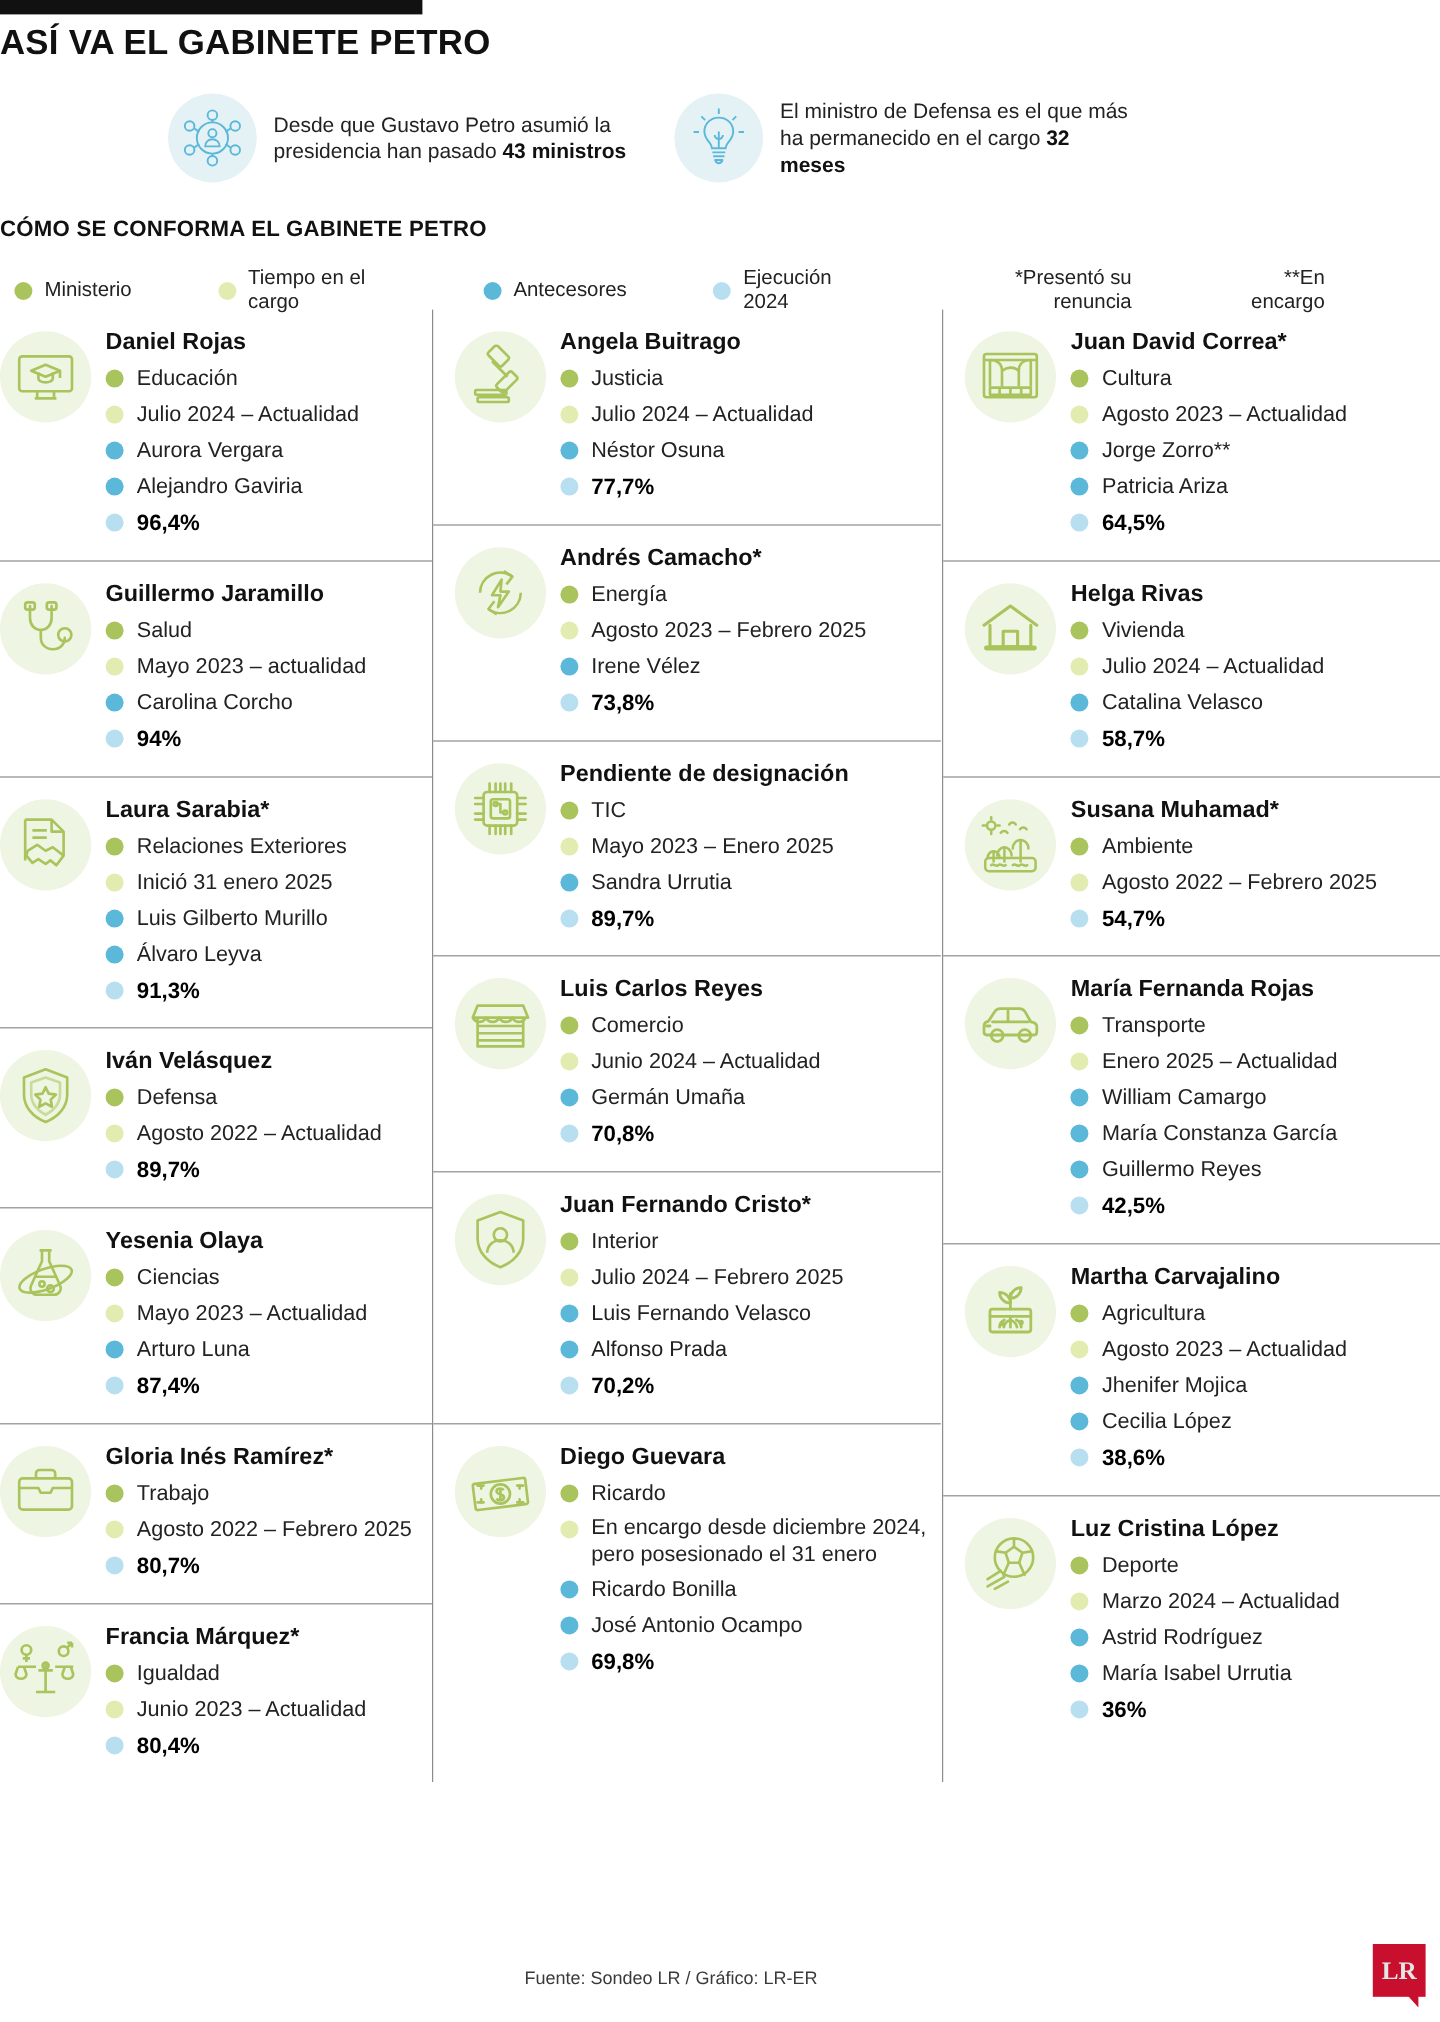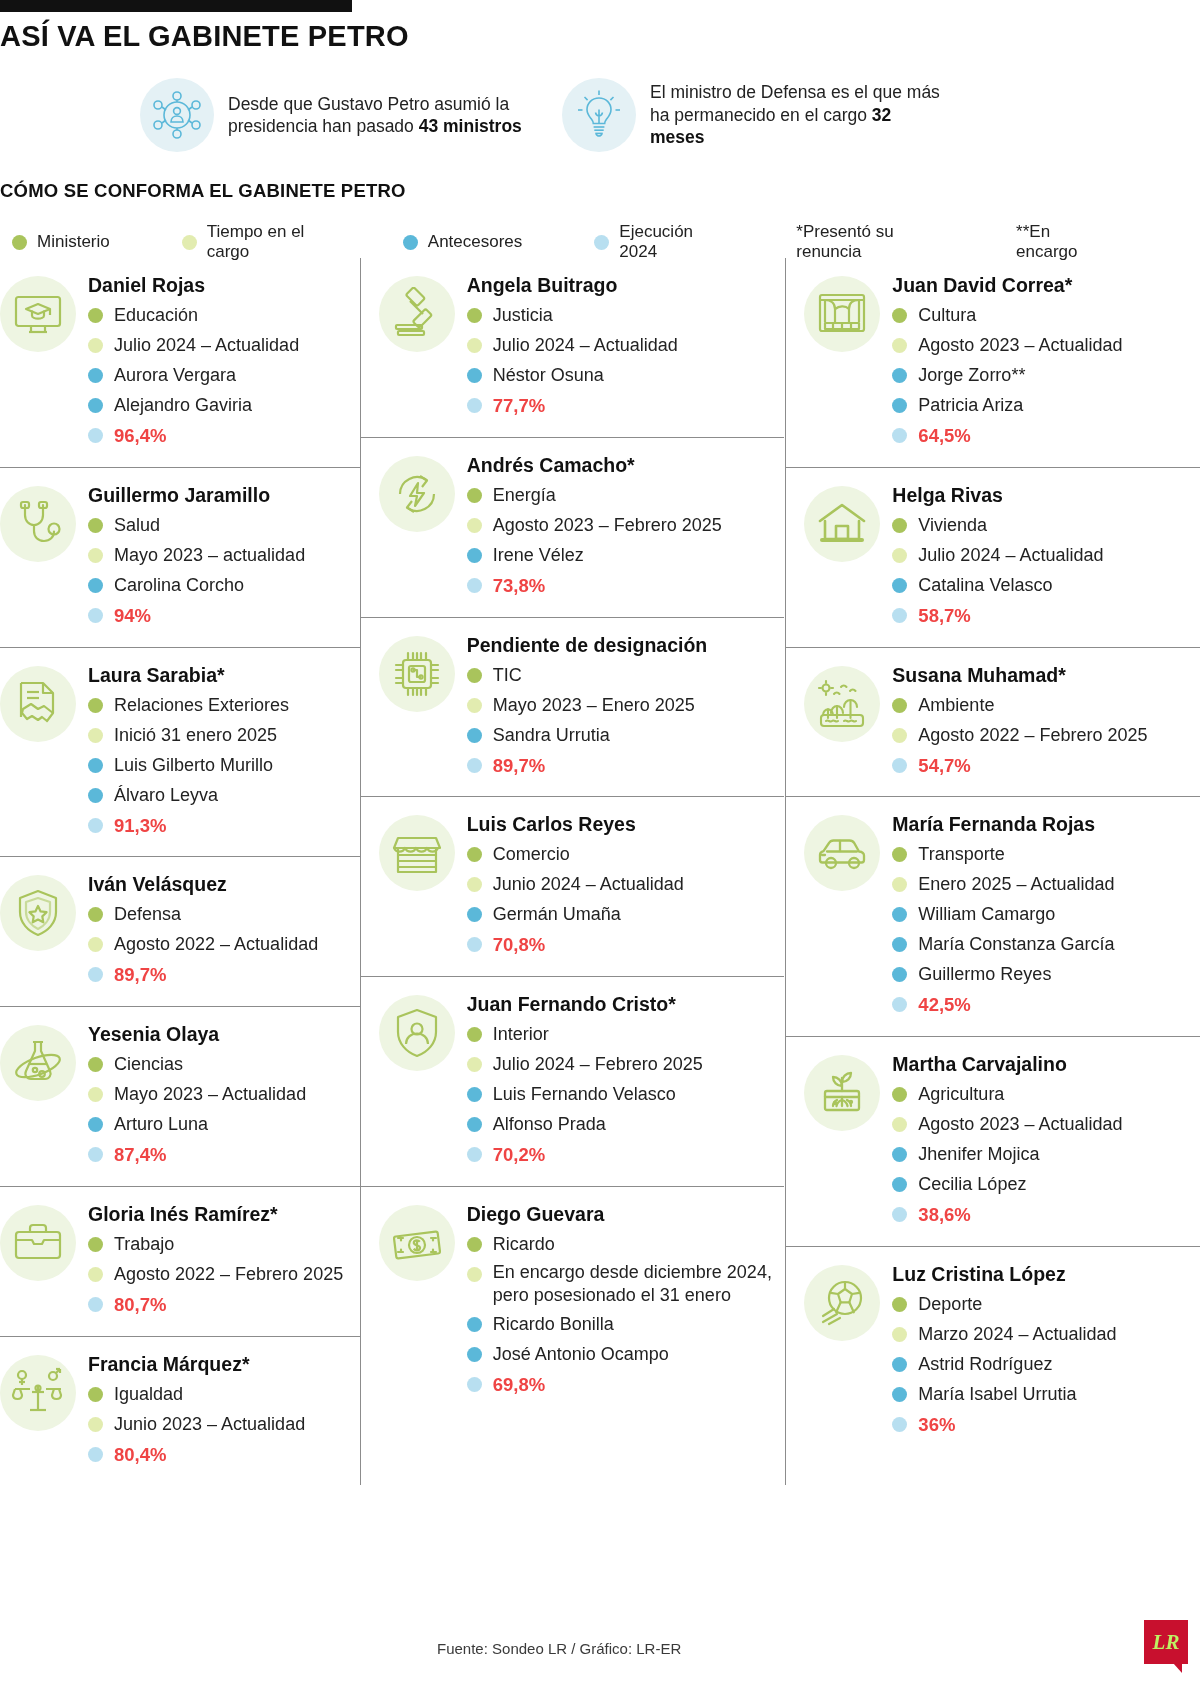--- a/index.html
+++ b/index.html
@@ -46,21 +46,21 @@
     font-size: 18.5px; font-weight: 700; color: #111; letter-spacing: .2px;
   }
 
   
   .legend {
     position: absolute; left: 12px; top: 222px;
     display: flex; align-items: center; font-size: 17px; color: #222; gap: 28px;
   }
   .legend-item { display: flex; align-items: center; gap: 10px; }
   .legend-dot { width: 15px; height: 15px; border-radius: 50%; flex: 0 0 15px; }
-  .legend-note { font-size: 17px; color: #222; }
+  .legend-note { font-size: 17px; color: #222; text-align: right; }
 
   
   .columns {
     position: absolute; left: 0; top: 258px;
     width: 1200px; display: flex;
   }
   .col { position: relative; }
   .col-1 { width: 360px; }
   .col-2 { width: 425px; border-left: 1.4px solid #8c8c8c; }
   .col-3 { width: 415px; border-left: 1.4px solid #8c8c8c; margin-left: 1px; }
@@ -88,34 +88,33 @@
   .row {
     display: flex; align-items: flex-start; gap: 11px;
     margin-bottom: 3px;
   }
   .dot { width: 15px; height: 15px; border-radius: 50%; flex: 0 0 15px; margin-top: 6px; }
   .row-text {
     font-size: 18px; line-height: 1.5; color: #222;
     white-space: nowrap;
   }
   .row-text.wrap { white-space: normal; line-height: 1.3; }
-  .row-text.pct { font-weight: 700; color: #ef4444; font-size: 18.5px; }
+  .row-text.pct { font-weight: 700; color: #000000; font-size: 18.5px; }
 
   
   .footer-source {
     position: absolute; left: 437px; top: 1640px;
     font-size: 15px; color: #3a3a3a;
   }
   .lr-logo {
     position: absolute; left: 1144px; top: 1620px;
     width: 44px; height: 44px; background: #c8102e;
     display: flex; align-items: center; justify-content: center;
-    color: #bef264; font-weight: 700; font-size: 21px;
+    color: #e5e5e5; font-weight: 700; font-size: 21px;
     font-family: "Liberation Serif", serif;
-    font-style: italic;
   }
   .lr-logo::after {
     content: ""; position: absolute; right: 6px; bottom: -9px;
     border-left: 9px solid transparent; border-right: 0 solid transparent;
     border-top: 10px solid #c8102e;
   }
 
   svg { display: block; }
 </style>
 </head>

